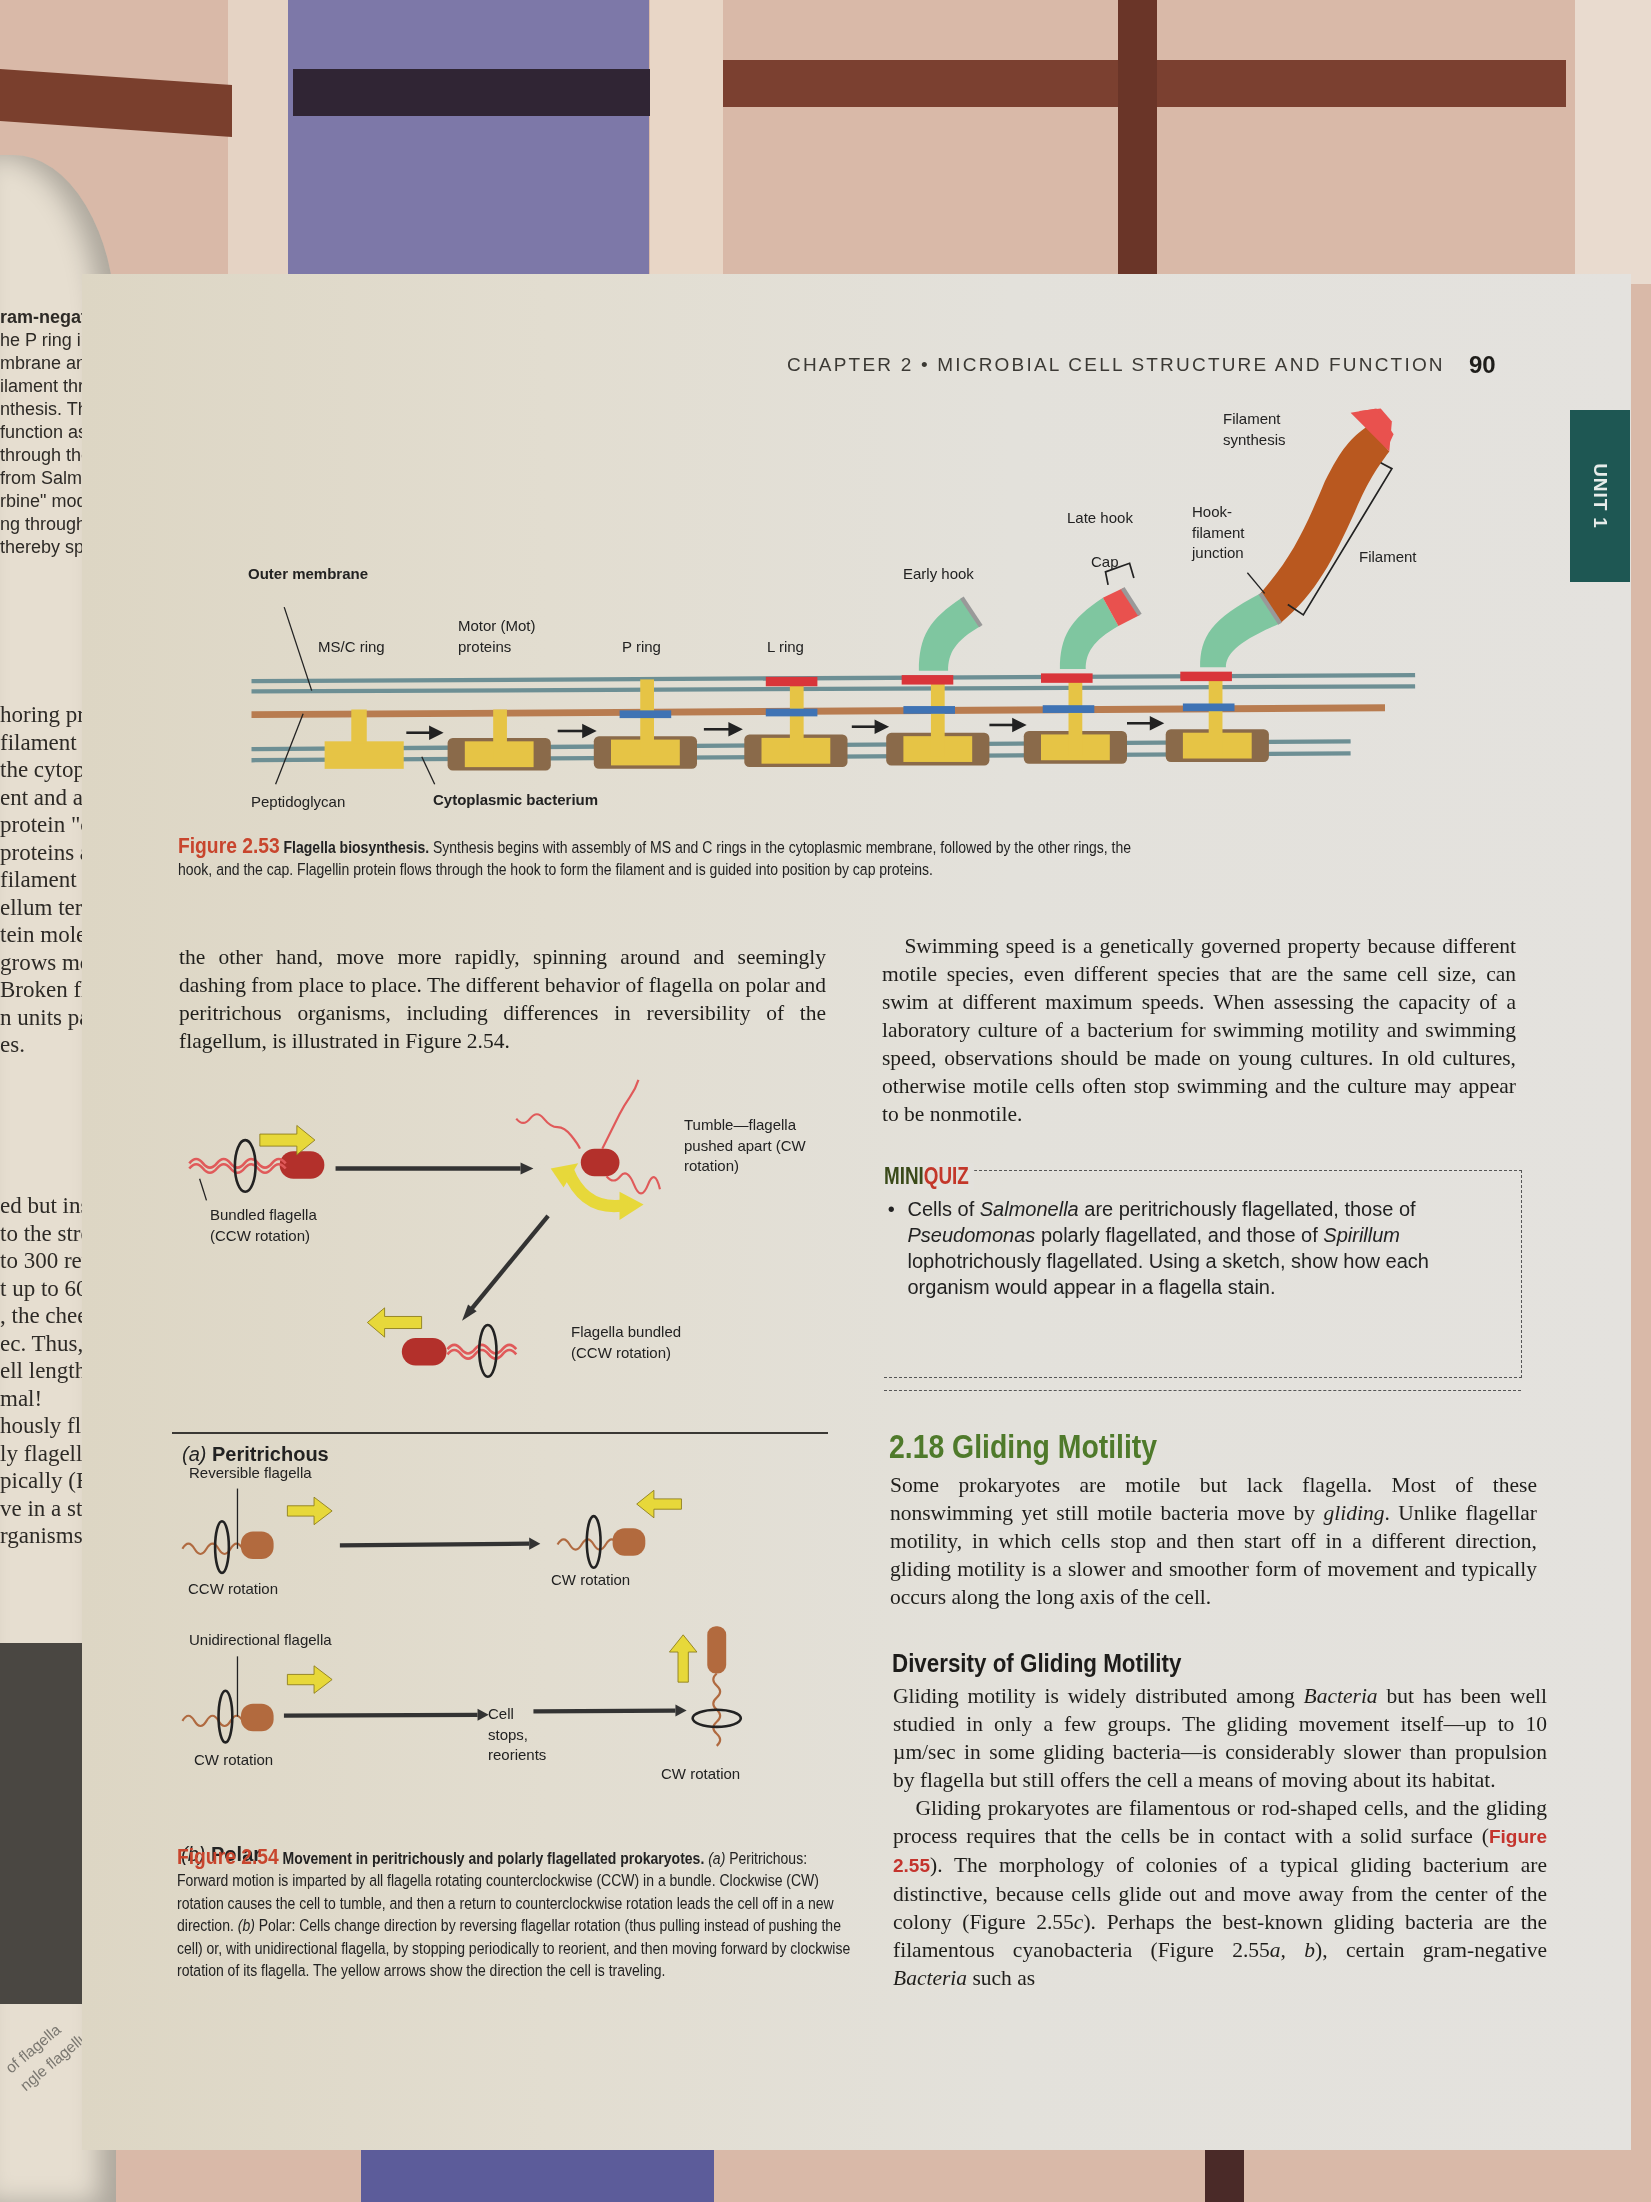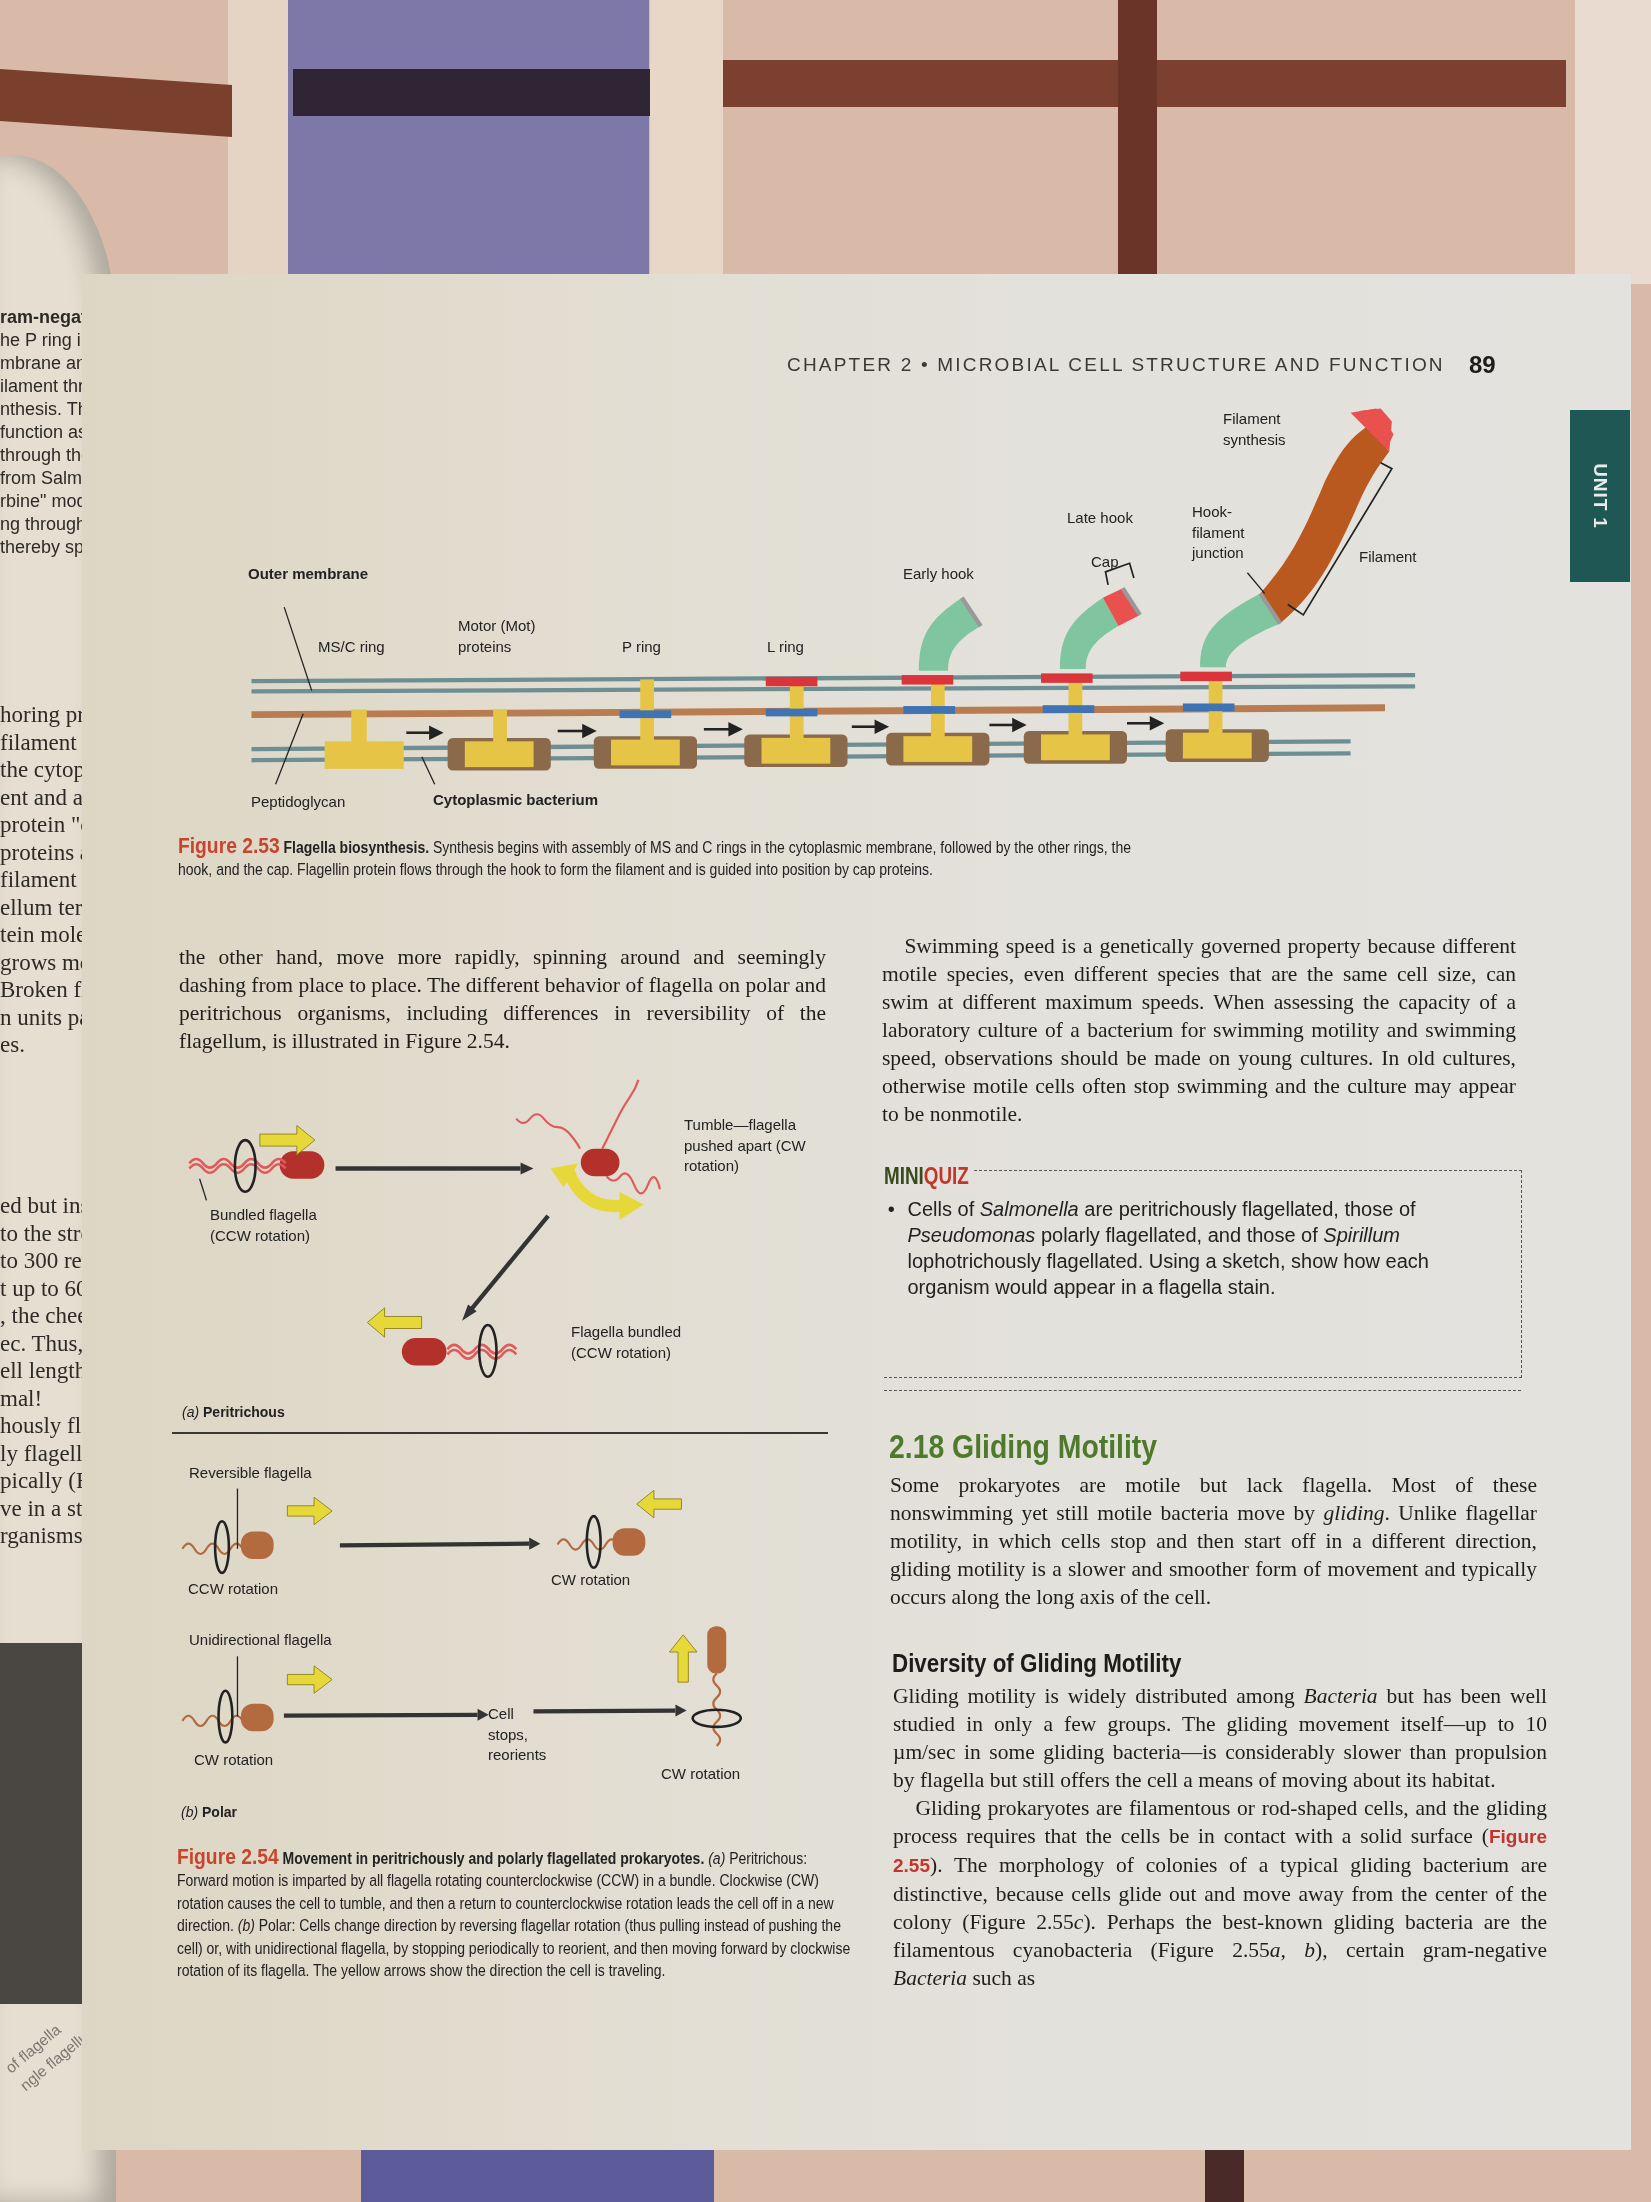--- a/index.html
+++ b/index.html
@@ -45,21 +45,21 @@
   .mq-title{position:absolute;left:884px;top:1163px;background:#e3e1dc;padding-right:6.9px;font-weight:bold;font-size:23px;transform:scaleX(.82);transform-origin:left;}
   .mq-title .mini{color:#3a4a1a;}
   .mq-title .quiz{color:#c3372a;}
   .mq-items{position:absolute;left:886px;top:1196px;width:619px;font-size:20px;line-height:26px;color:#222;}
   .mq-item{position:relative;padding-left:21.5px;margin-bottom:5.2px;}
   .mq-item::before{content:"•";position:absolute;left:1.7px;top:0;}
   .mq-bottom{position:absolute;left:884px;top:1390px;width:637px;border-top:1.7px dashed #555;}
   .sec-head{position:absolute;left:889px;top:1428px;font-size:33px;font-weight:bold;color:#4f7a2b;transform:scaleX(.86);transform-origin:left;}
   .sub-head{position:absolute;left:892px;top:1648px;font-size:26px;font-weight:bold;color:#1d1c1a;transform:scaleX(.86);transform-origin:left;}
   .rule{position:absolute;left:172px;top:1432px;width:656px;height:1.7px;background:#3a3834;}
-  .sub-lbl{position:absolute;font-size:14px;color:#222;}
+  .sub-lbl{position:absolute;font-size:20px;color:#222;margin-top:39px;}
   .sub-lbl .it{font-style:italic;font-weight:normal;}
   svg{position:absolute;overflow:visible;}
 </style>
 </head>
 <body>
 
 <div class="fabric">
   <div class="stripe s-cream1"></div>
   <div class="stripe s-blue1"></div>
   <div class="stripe s-cream2"></div>
@@ -119,21 +119,21 @@
   <div class="left-photo"></div>
   <div class="left-frag sans" style="top:1906px;color:#7a7770;font-size:15.5px;transform:rotate(-40deg);transform-origin:left top;">
     <div>of flagella</div>
     <div>ngle flagellu</div>
   </div>
 </div>
 
 <div class="page"></div>
 
 <div class="running-head">CHAPTER 2 • MICROBIAL CELL STRUCTURE AND FUNCTION</div>
-<div class="page-num">89</div>
+<div class="page-num">90</div>
 <div class="unit-tab">
     <span>UNIT 1</span>
   </div>
 
 <div>
   <svg width="1652" height="860" style="left:0;top:0;" viewBox="0 0 1920 1000">
 
     <line x1="292" y1="792" x2="1645" y2="785" stroke="#6d8f94" stroke-width="5"></line>
     <line x1="292" y1="804" x2="1645" y2="798" stroke="#6d8f94" stroke-width="5"></line>
 

